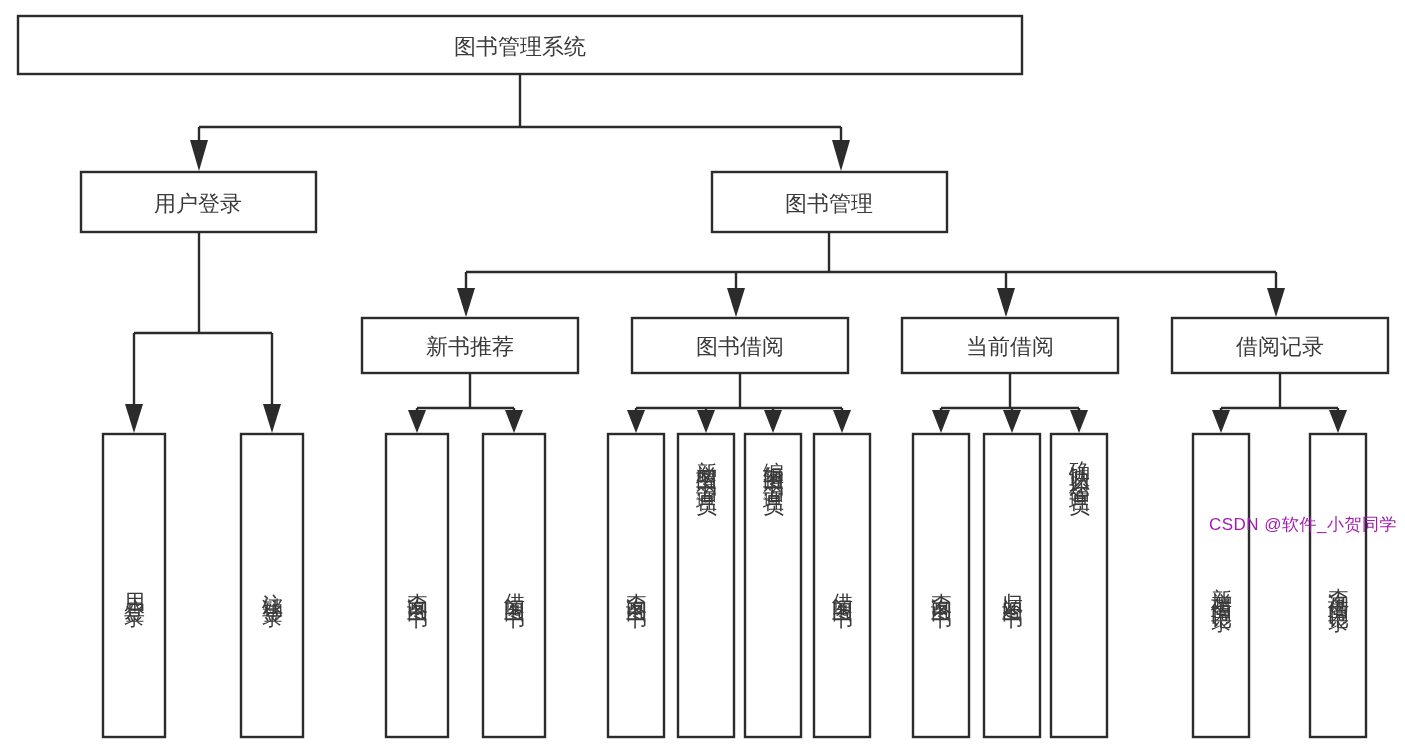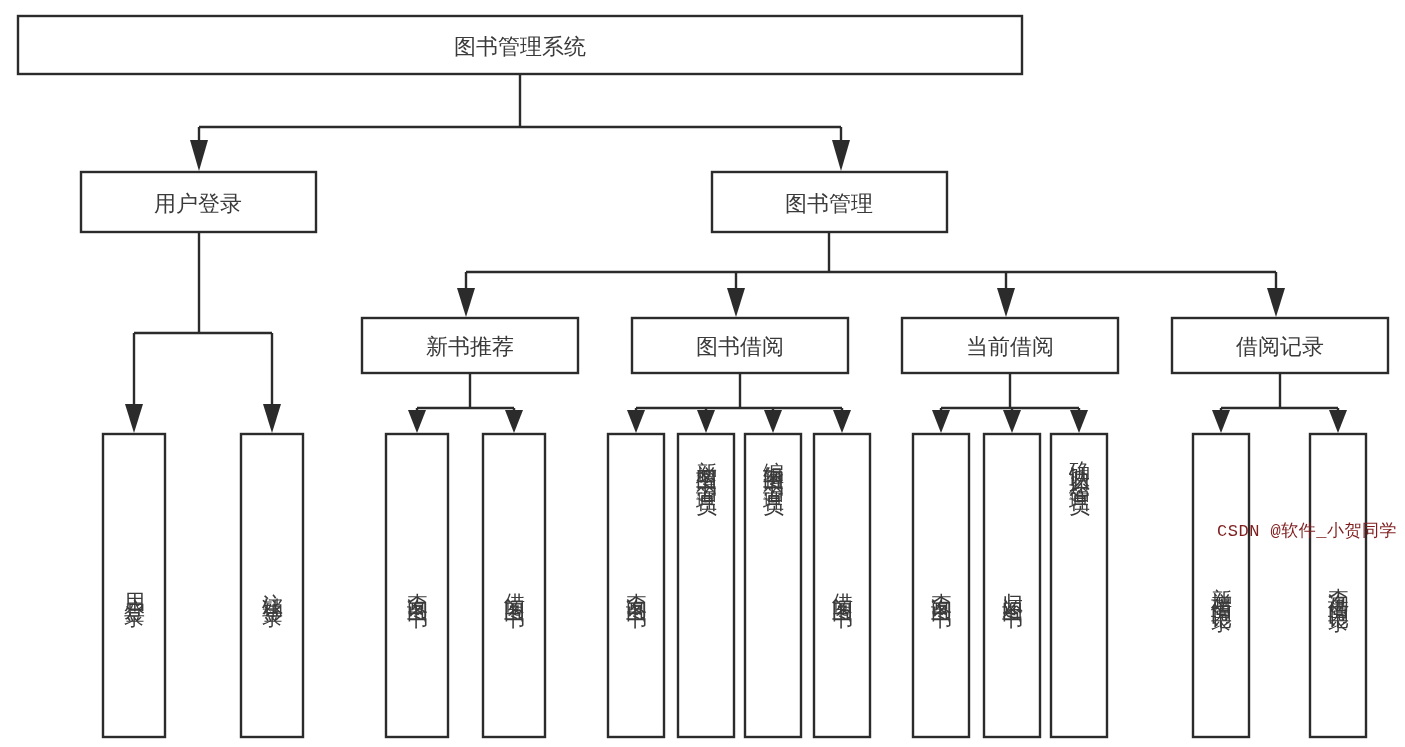--- a/index.html
+++ b/index.html
@@ -45,24 +45,24 @@
   .node-label-h {
     font-family: "DejaVu Sans", "Liberation Sans", sans-serif;
     font-size: 22px;
     fill: #3a3a3a;
     text-anchor: middle;
     dominant-baseline: central;
   }
   .watermark {
     position: absolute;
     right: 8px;
-    bottom: 12px;
-    font-family: Liberation Mono, monospace;
+    bottom: 18px;
+    font-family: Liberation Sans, sans-serif;
     font-size: 17px;
-    color: #7f1d1d;
+    color: #a21caf;
     white-space: nowrap;
     pointer-events: none;
     letter-spacing: 0.5px;
   }
 </style>
 </head>
 <body>
 
 <div id="diagram-root">
 

